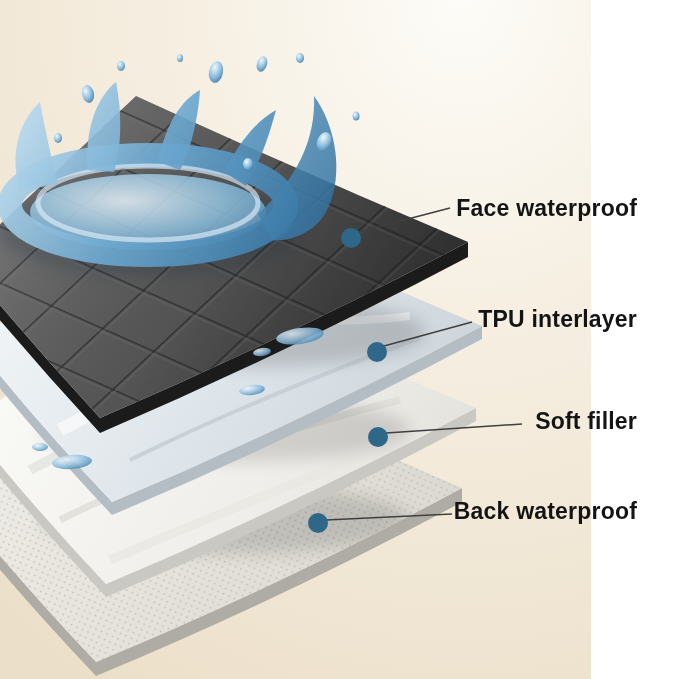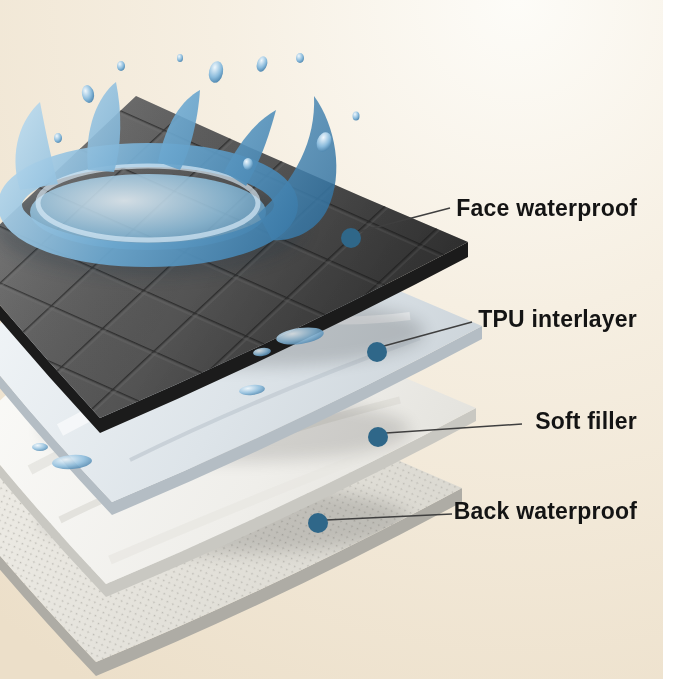--- a/index.html
+++ b/index.html
@@ -1,21 +1,21 @@
 <!DOCTYPE html>
 <html><head>
 <meta charset="utf-8">
 <style>
   html,body{margin:0;padding:0;}
   body{
     width:679px;height:679px;overflow:hidden;
     font-family:"Liberation Sans", sans-serif;
   }
   .stage{
-    position:relative;width:663px;height:679px;
+    position:relative;width:591px;height:679px;
     background:radial-gradient(120% 120% at 78% 0%, #fdfcf8 0%, #f6efe2 38%, #ecdfc9 100%);
   }
   .stage svg{position:absolute;inset:0;}
   .callout-label{
     font-family:"Liberation Sans", sans-serif;
     font-size:23px;font-weight:700;letter-spacing:.2px;
   }
 </style>
 </head>
 <body>

